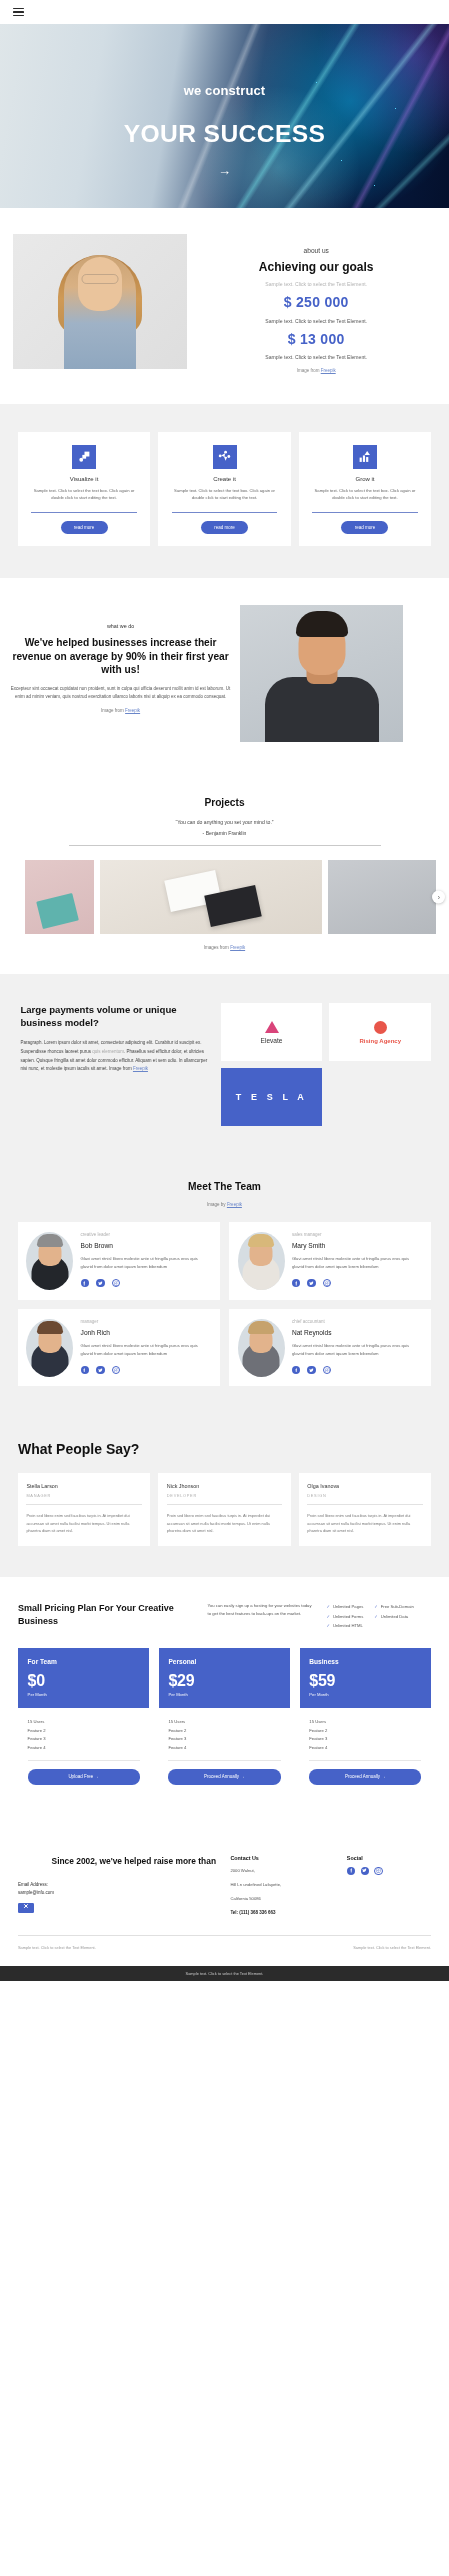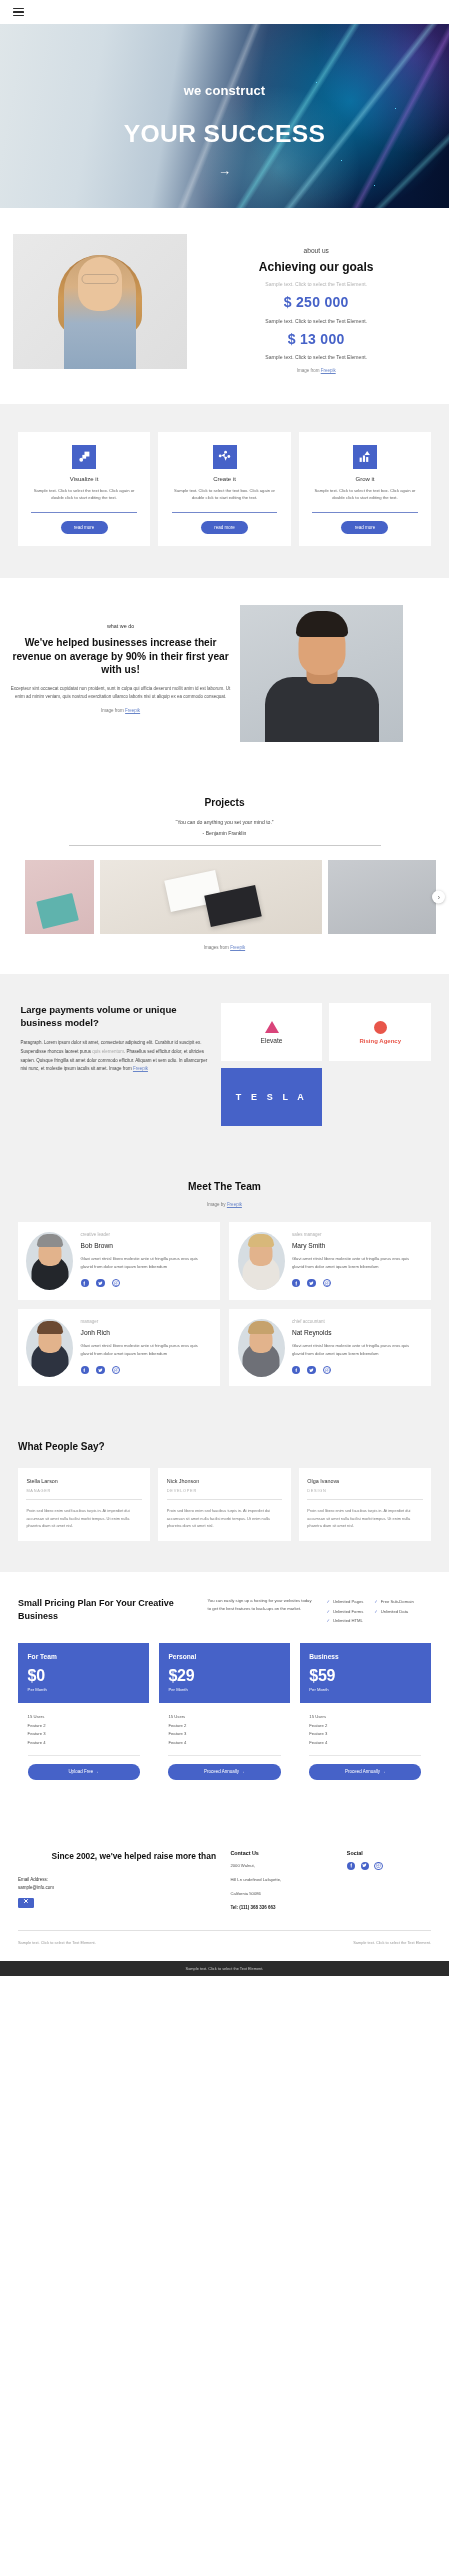--- a/index.html
+++ b/index.html
@@ -199,21 +199,21 @@
   .tm-name { font-size:6.6px; color:#222; margin-top:5.4px; }
   .tm-bio { font-size:4.2px; color:#666; line-height:1.8; margin-top:6px; }
   .tm-soc { display:flex; gap:7.2px; margin-top:8.4px; }
   .soc { width:8.4px; height:8.4px; border-radius:50%; background:#4662c8; display:flex; align-items:center; justify-content:center; }
   .soc svg { width:4.8px; height:4.8px; fill:#fff; }
   .soc.ig { background:#fff; border:0.8px solid #4662c8; }
   .soc.ig svg { fill:#4662c8; }
 
   
   .test { padding:26px 0 31px; }
-  .test-h2 { font-size:10px; font-weight:700; color:#111; }
+  .test-h2 { font-size:14px; font-weight:700; color:#111; }
   .test-grid { display:grid; grid-template-columns:repeat(3,1fr); gap:8.4px; margin-top:15.6px; }
   .ts { background:#fff; padding:9.6px 8.4px 12px; }
   .ts-name { font-size:5.4px; color:#333; }
   .ts-role { font-size:3.9px; color:#b0b0b0; letter-spacing:0.7px; margin-top:4.8px; }
   .ts-rule { height:0.6px; background:#e2e2e2; margin:6px 0 7.2px; }
   .ts-body { font-size:3.9px; color:#777; line-height:1.9; }
 
   
   .price { padding:25px 0 34px; }
   .price-top { display:flex; gap:15.6px; align-items:flex-start; }

